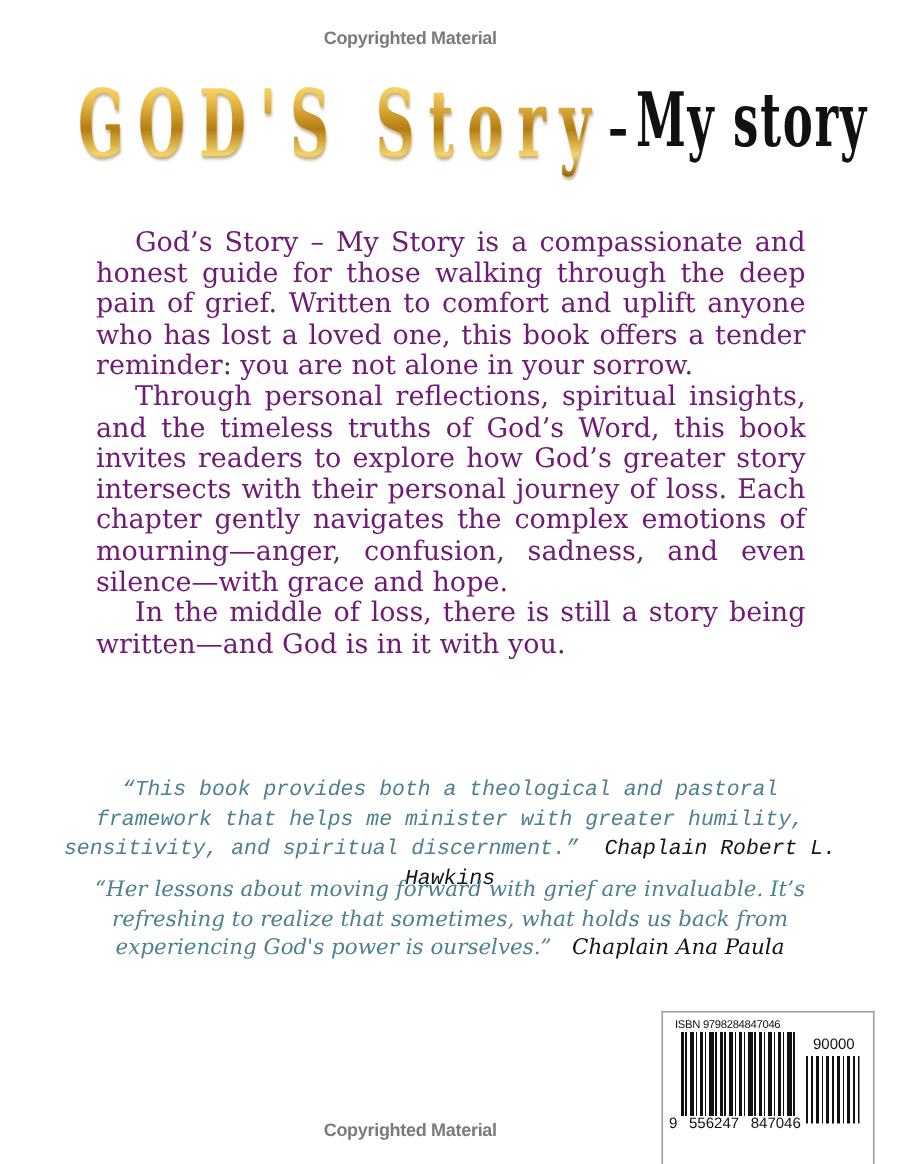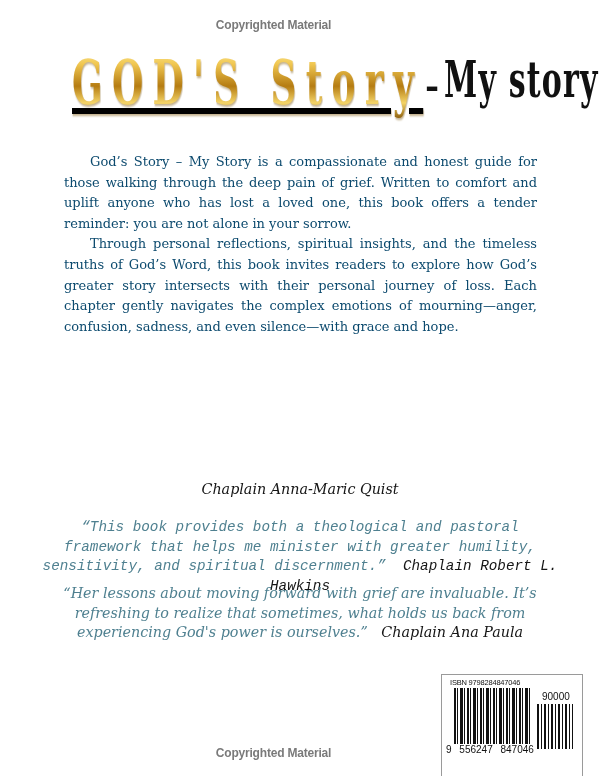--- a/index.html
+++ b/index.html
@@ -24,26 +24,25 @@
       font-size: 12px;
       color: #7a7a7a;
       letter-spacing: -0.2px;
     }
     .copyright.top { top: 18px; }
     .copyright.bottom { top: 746px; }
 
     .title-row {
       position: absolute;
       top: 40px;
-      left: 72px;
+      left: 52px;
       width: 500px;
       height: 84px;
       display: flex;
       align-items: center;
-      text-decoration: underline;
     }
     .title-gold {
       font-family: "DejaVu Serif", serif;
       font-weight: bold;
       font-size: 62px;
       letter-spacing: 16px;
       transform: scaleX(0.58);
       transform-origin: left center;
       white-space: nowrap;
       color: #d9a528;
@@ -76,23 +75,23 @@
       white-space: nowrap;
       letter-spacing: 2px;
     }
 
     .blurb {
       position: absolute;
       top: 152px;
       left: 64px;
       width: 473px;
       font-family: "DejaVu Serif", serif;
-      font-size: 13px;
+      font-size: 18px;
       line-height: 20.6px;
-      color: #0c4a6e;
+      color: #701a75;
       text-align: justify;
     }
     .blurb p {
       margin: 0;
       text-indent: 26px;
     }
 
     .quote {
       position: absolute;
       left: 40px;
@@ -179,25 +178,25 @@
 
 <div class="title-row">
   <div class="title-gold">GOD'S Story</div>
   <div class="title-dash">-</div>
   <div class="title-black">My story</div>
 </div>
 
 <div class="blurb">
   <p>God’s Story – My Story is a compassionate and honest guide for those walking through the deep pain of grief. Written to comfort and uplift anyone who has lost a loved one, this book offers a tender reminder: you are not alone in your sorrow.</p>
   <p>Through personal reflections, spiritual insights, and the timeless truths of God’s Word, this book invites readers to explore how God’s greater story intersects with their personal journey of loss. Each chapter gently navigates the complex emotions of mourning—anger, confusion, sadness, and even silence—with grace and hope.</p>
+  <p>In the middle of loss, there is still a story being written—and God is in it with you.</p>
 </div>
 
 <div class="quote q1">
   <br>
-  <span class="attr">Chaplain Anna-Maric Quist</span>
 </div>
 
 <div class="quote q2">
   <span>“This book provides both a theological and pastoral framework that helps me minister with greater humility, sensitivity, and spiritual discernment.”</span>&nbsp;
   <span class="attr">Chaplain Robert L. Hawkins</span>
 </div>
 
 <div class="quote q3">
   <span>“Her lessons about moving forward with grief are invaluable. It’s refreshing to realize that sometimes, what holds us back from experiencing God's power is ourselves.”</span>&nbsp;&nbsp;
   <span class="attr">Chaplain Ana Paula</span>

